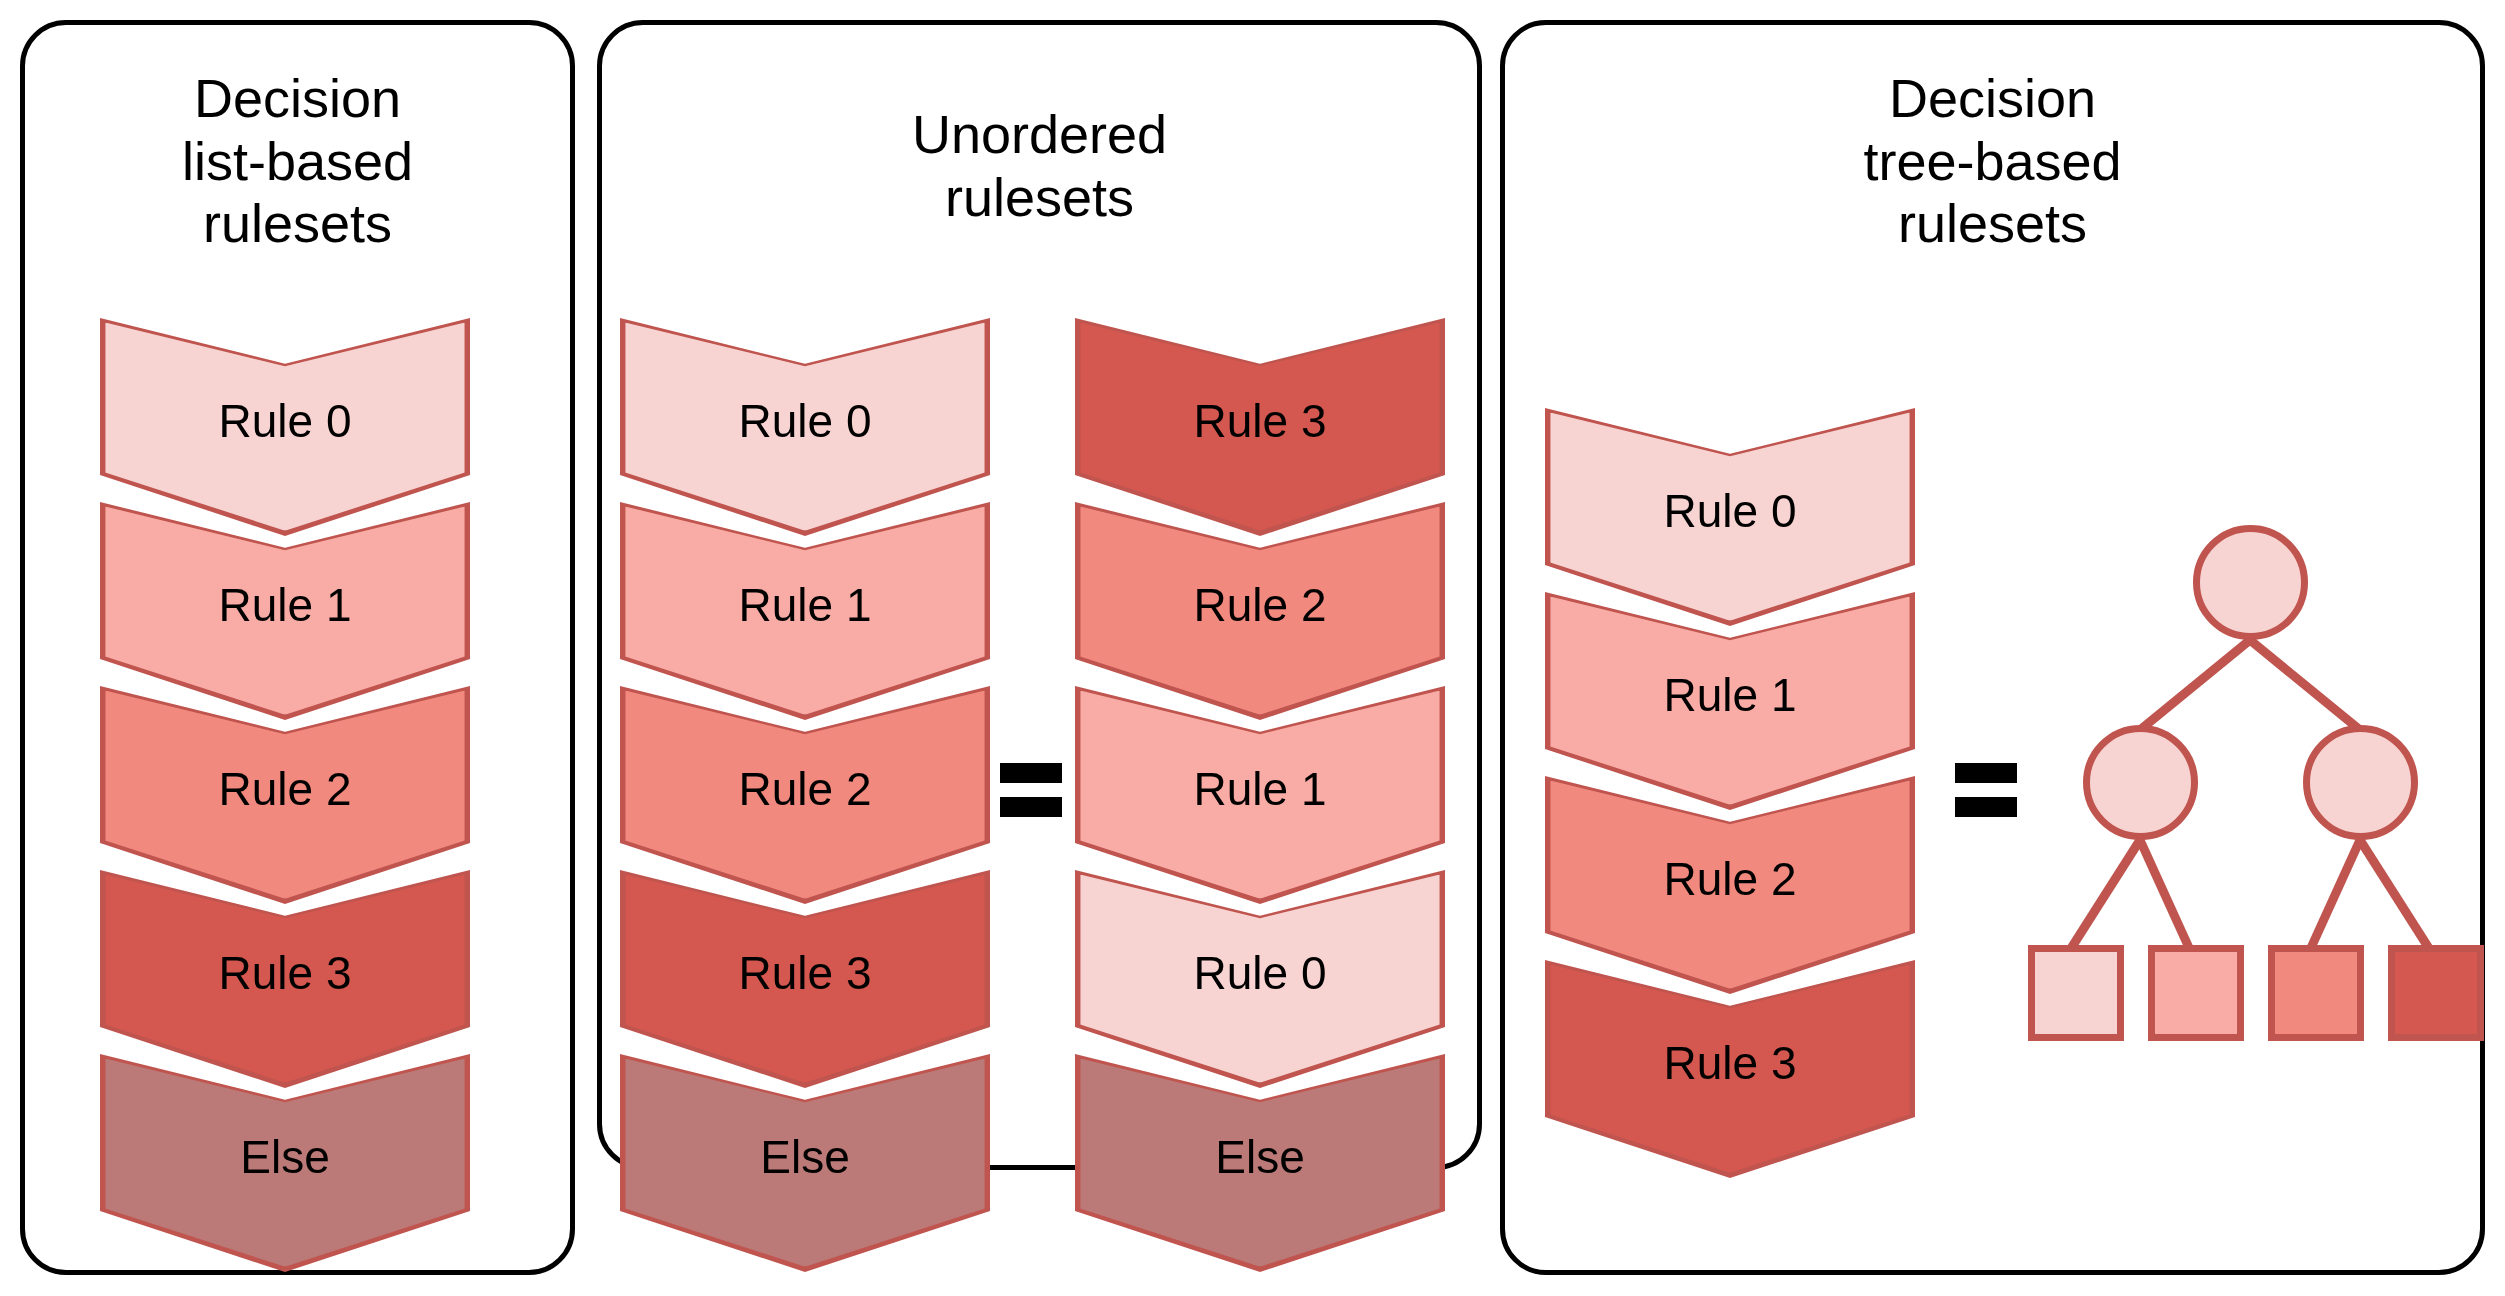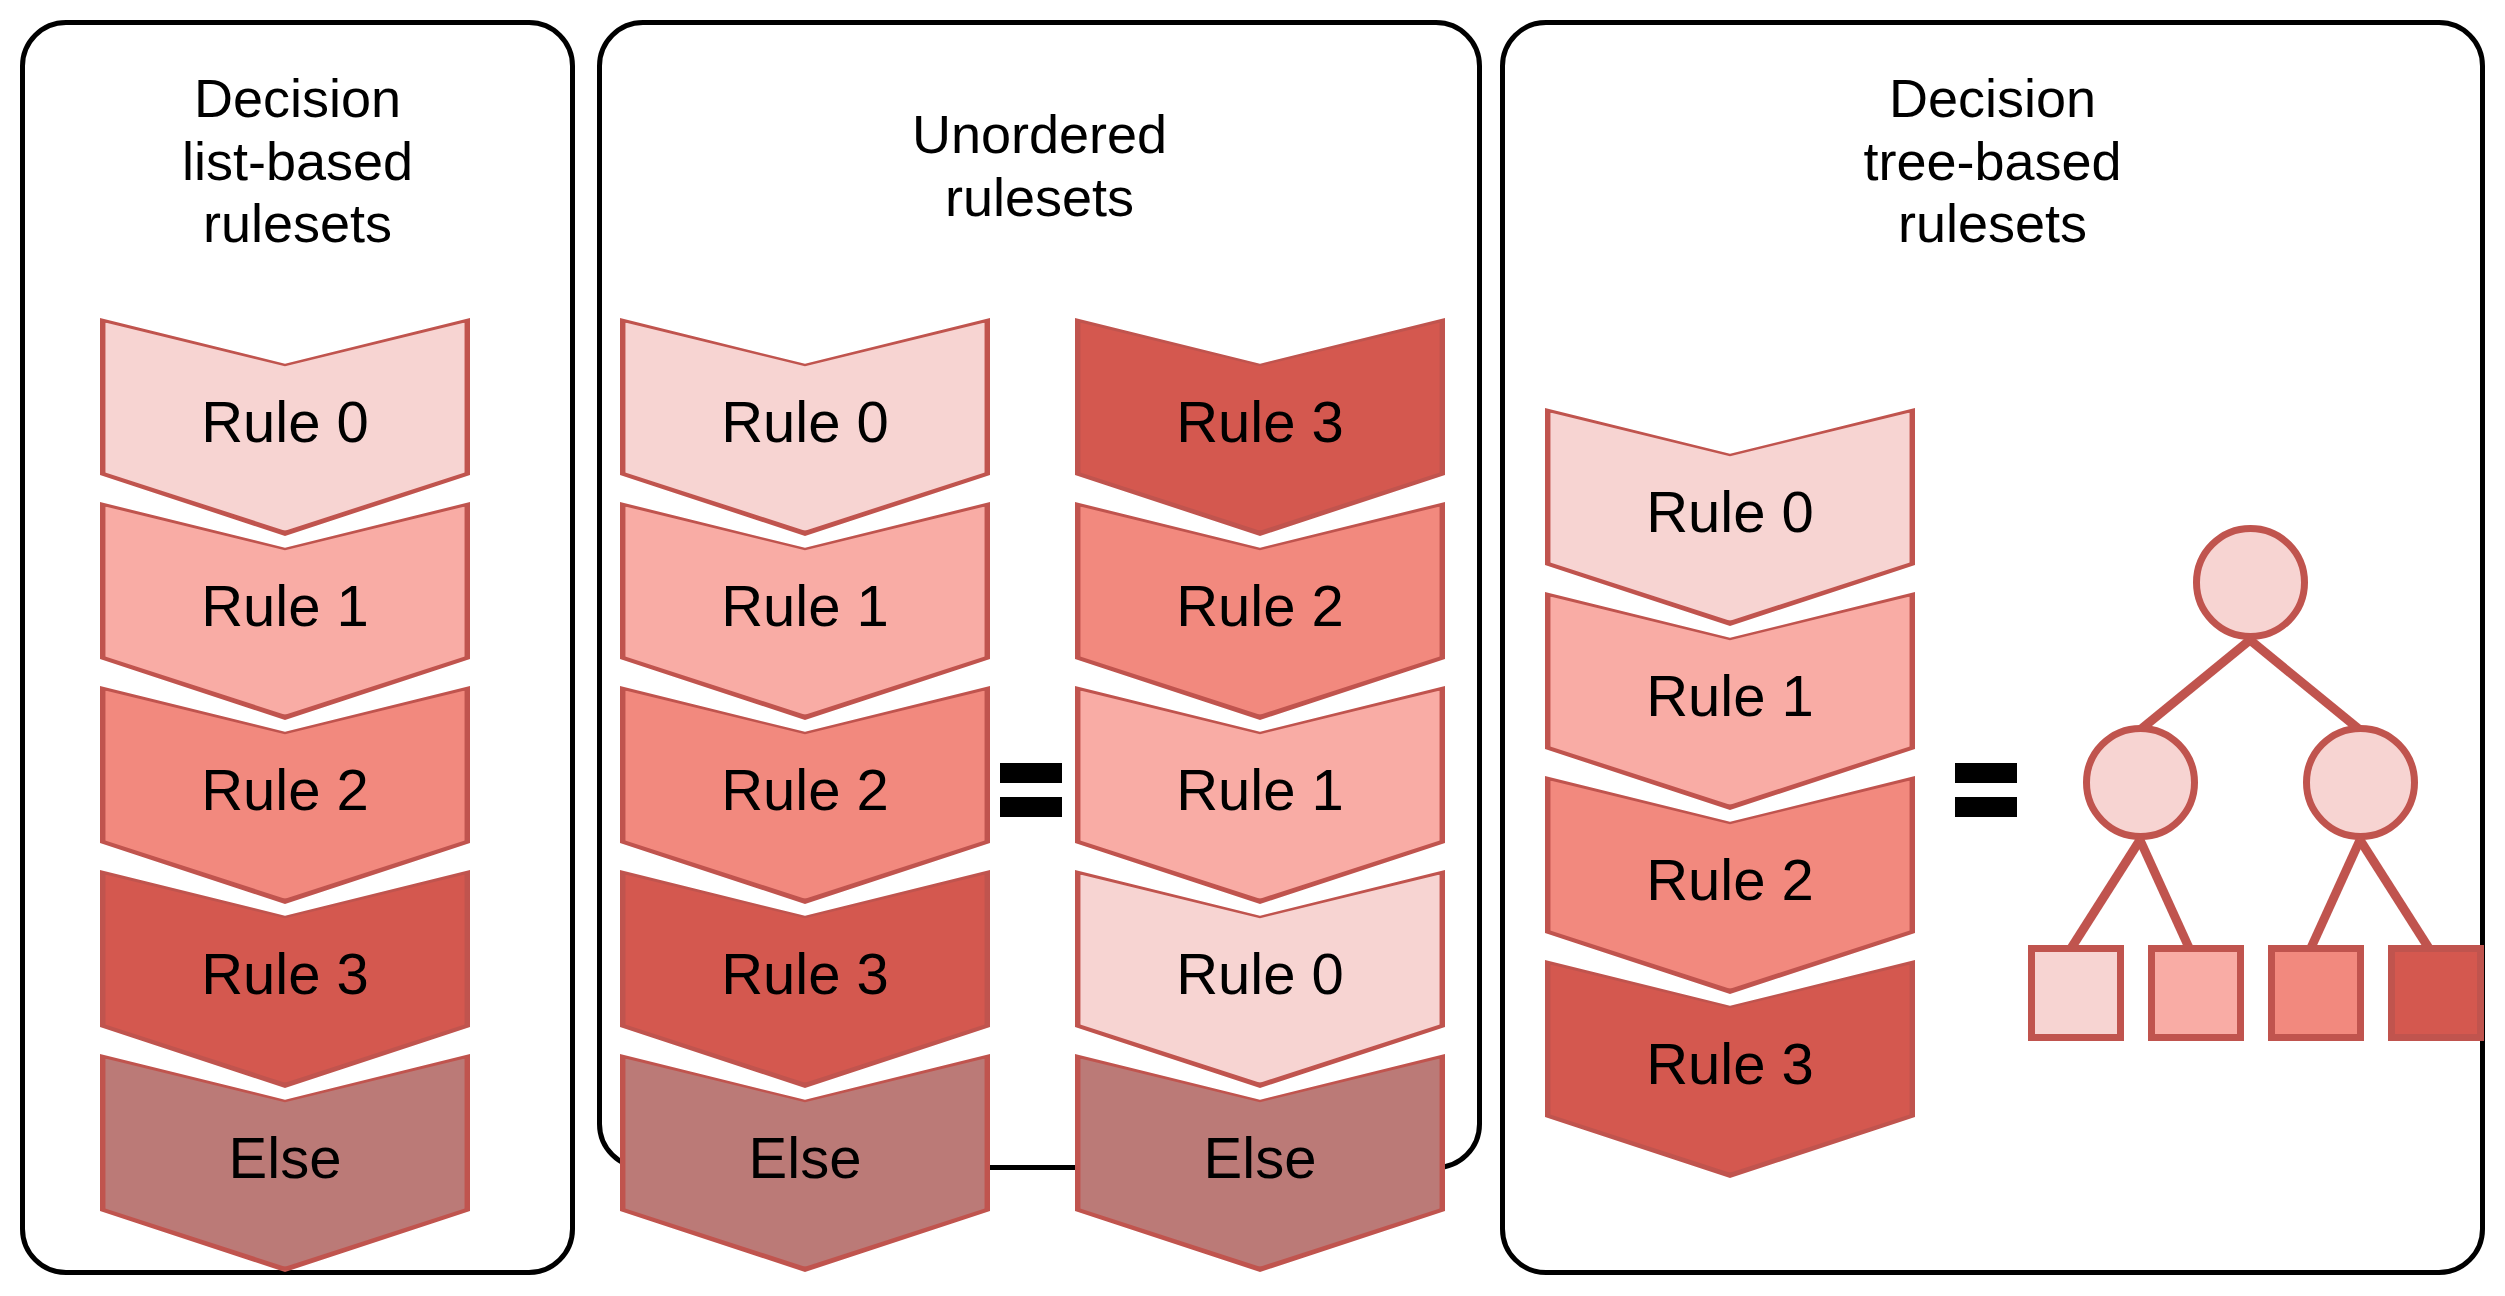--- a/index.html
+++ b/index.html
@@ -14,21 +14,21 @@
                white-space:pre-line;letter-spacing:0px;}
 
   
   .chev{position:absolute;box-sizing:border-box;
         -webkit-clip-path:polygon(0% 0%, 50% 21%, 100% 0%, 100% 72%, 50% 100%, 0% 72%);
         clip-path:polygon(0% 0%, 50% 21%, 100% 0%, 100% 72%, 50% 100%, 0% 72%);
         display:flex;align-items:center;justify-content:center;}
   .chev-inner{position:absolute;inset:0;
         -webkit-clip-path:polygon(0% 0%, 50% 21%, 100% 0%, 100% 72%, 50% 100%, 0% 72%);
         clip-path:polygon(0% 0%, 50% 21%, 100% 0%, 100% 72%, 50% 100%, 0% 72%);}
-  .chev-label{position:relative;z-index:3;font-size:58px;color:#000;
+  .chev-label{position:relative;z-index:3;font-size:46px;color:#000;
               transform:translateY(-6px);white-space:nowrap;}
 
   
   .equals{position:absolute;display:flex;flex-direction:column;
           justify-content:center;gap:14px;}
   .equals span{display:block;background:#000;height:20px;width:100%;}
 
   
   .tree{position:absolute;}
   .node-circle{position:absolute;border-radius:50%;box-sizing:border-box;

